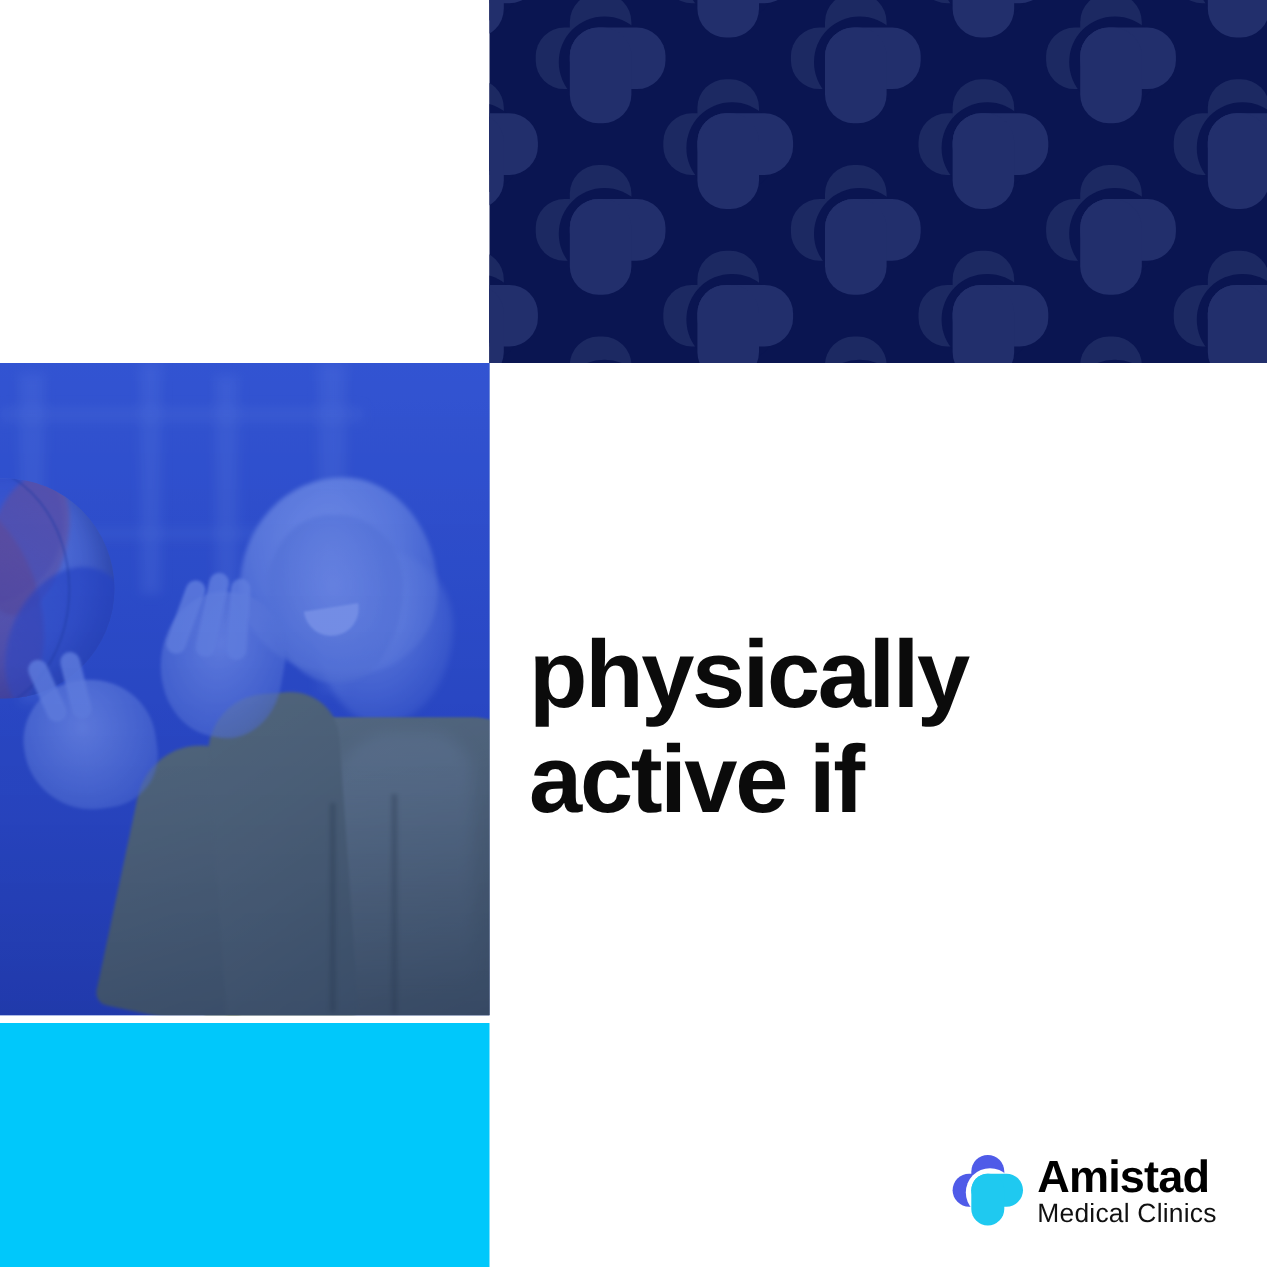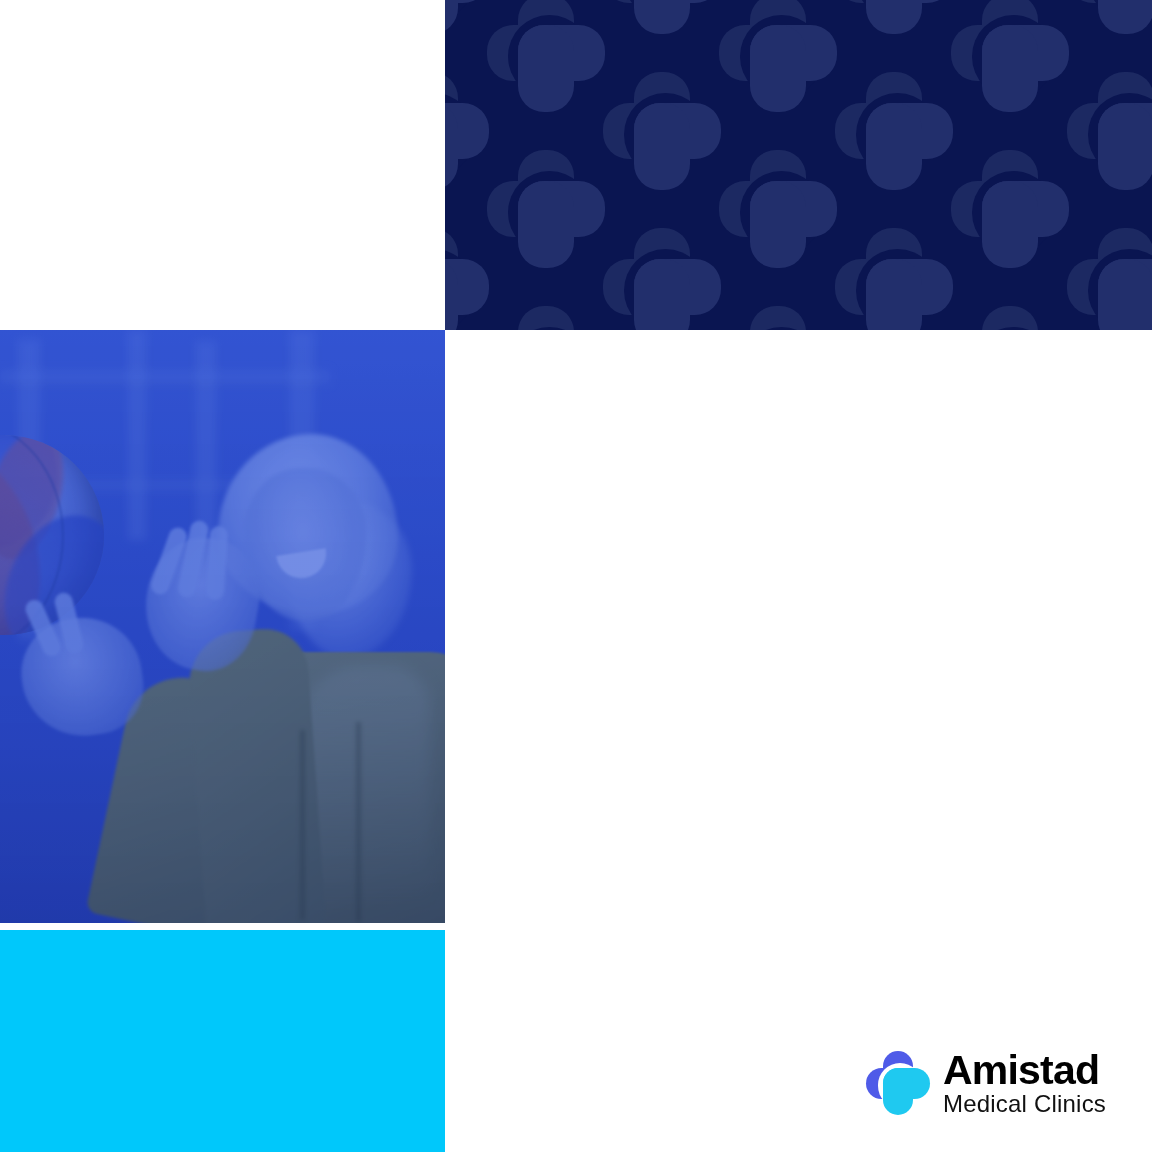--- a/index.html
+++ b/index.html
@@ -254,21 +254,20 @@
     color:#0b0b0b;
     word-spacing:-1px;
   }
   .headline .hl-accent { color:#00c8fb; }
 
   
   .logo {
     position:absolute;
     left:866px; top:1050px;
     display:flex;
-    align-items:center;
     gap:13px;
   }
   .logo-mark {
     position:relative;
     width:64px; height:64px;
     flex:none;
   }
   .logo-words { position:relative; padding-top:1px; }
   .logo-title {
     font-size:41px;
@@ -525,20 +524,21 @@
       <div class="ph-finger" style="left:60px;  top:262px; width:18px; height:62px; transform:rotate(-14deg);"></div>
 
       <div class="photo-tint"></div>
       <div class="photo-tint2"></div>
     </div>
   </div>
 
   <div class="cyan-block"></div>
 
   <div class="headline">
+    <div><span>physically active if</span></div>
   </div>
 
   <div class="logo">
     <div class="logo-mark">
       <div class="glyph" style="--c1:#4f5be8;--c2:#1fc9f0;--cgap:#ffffff">
         <div class="bar-h"></div>
         <div class="bar-v"></div>
         <div class="notch"></div>
         <div class="sw-h"></div>
         <div class="sw-v"></div>

